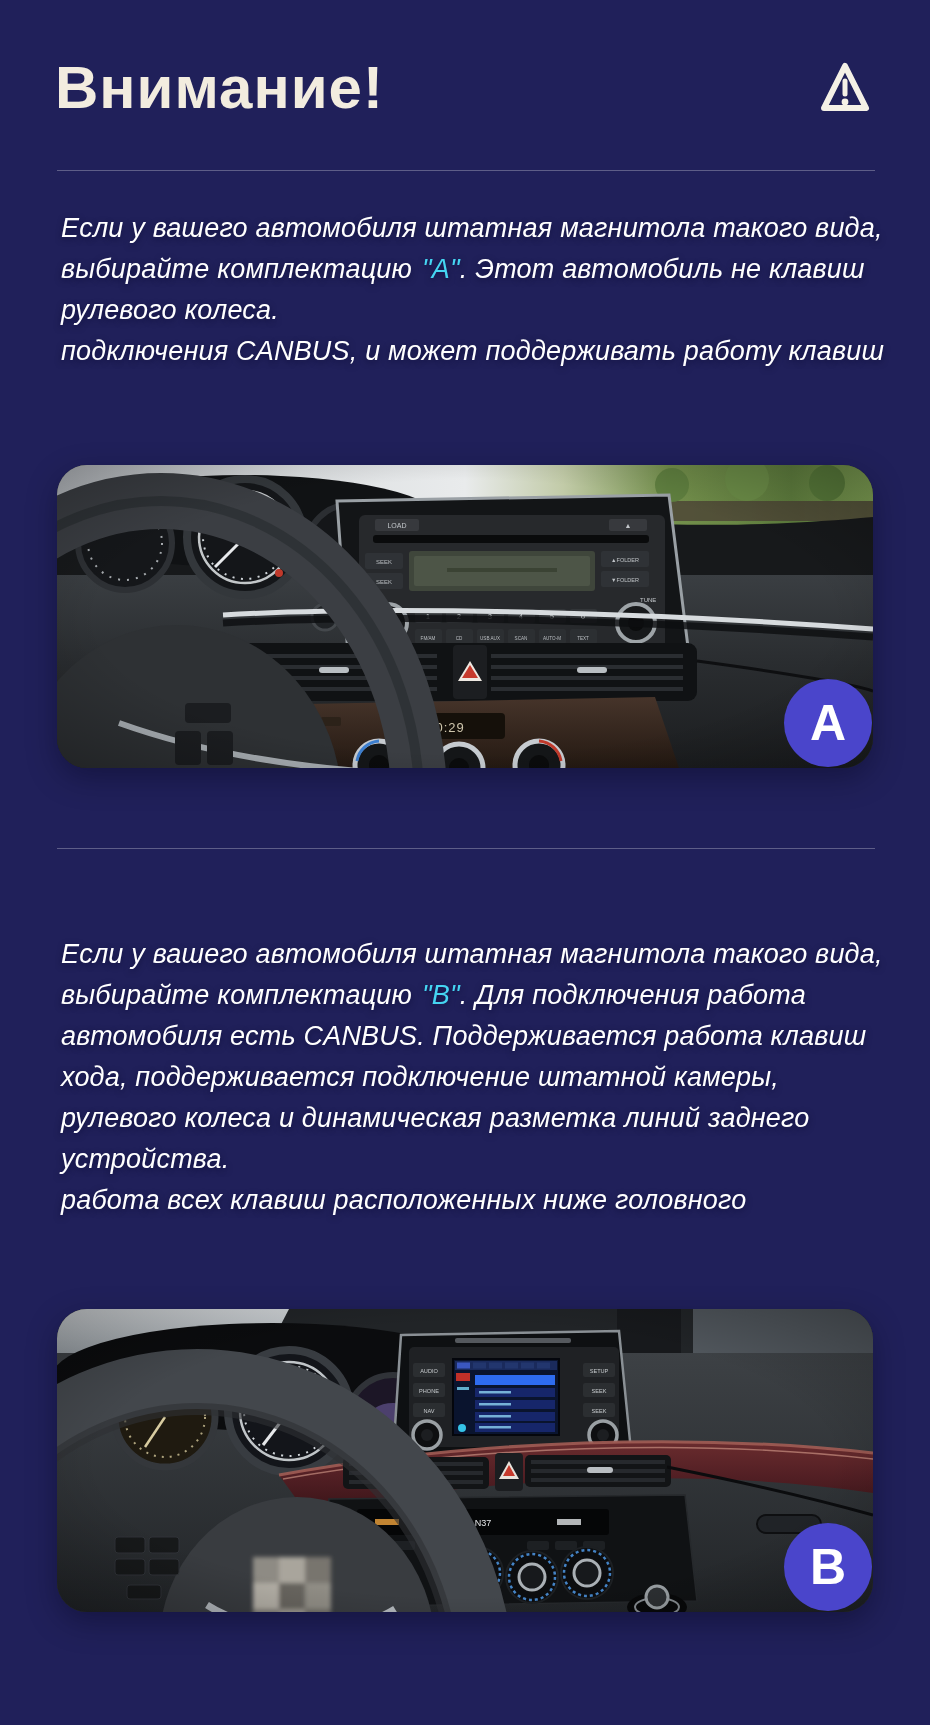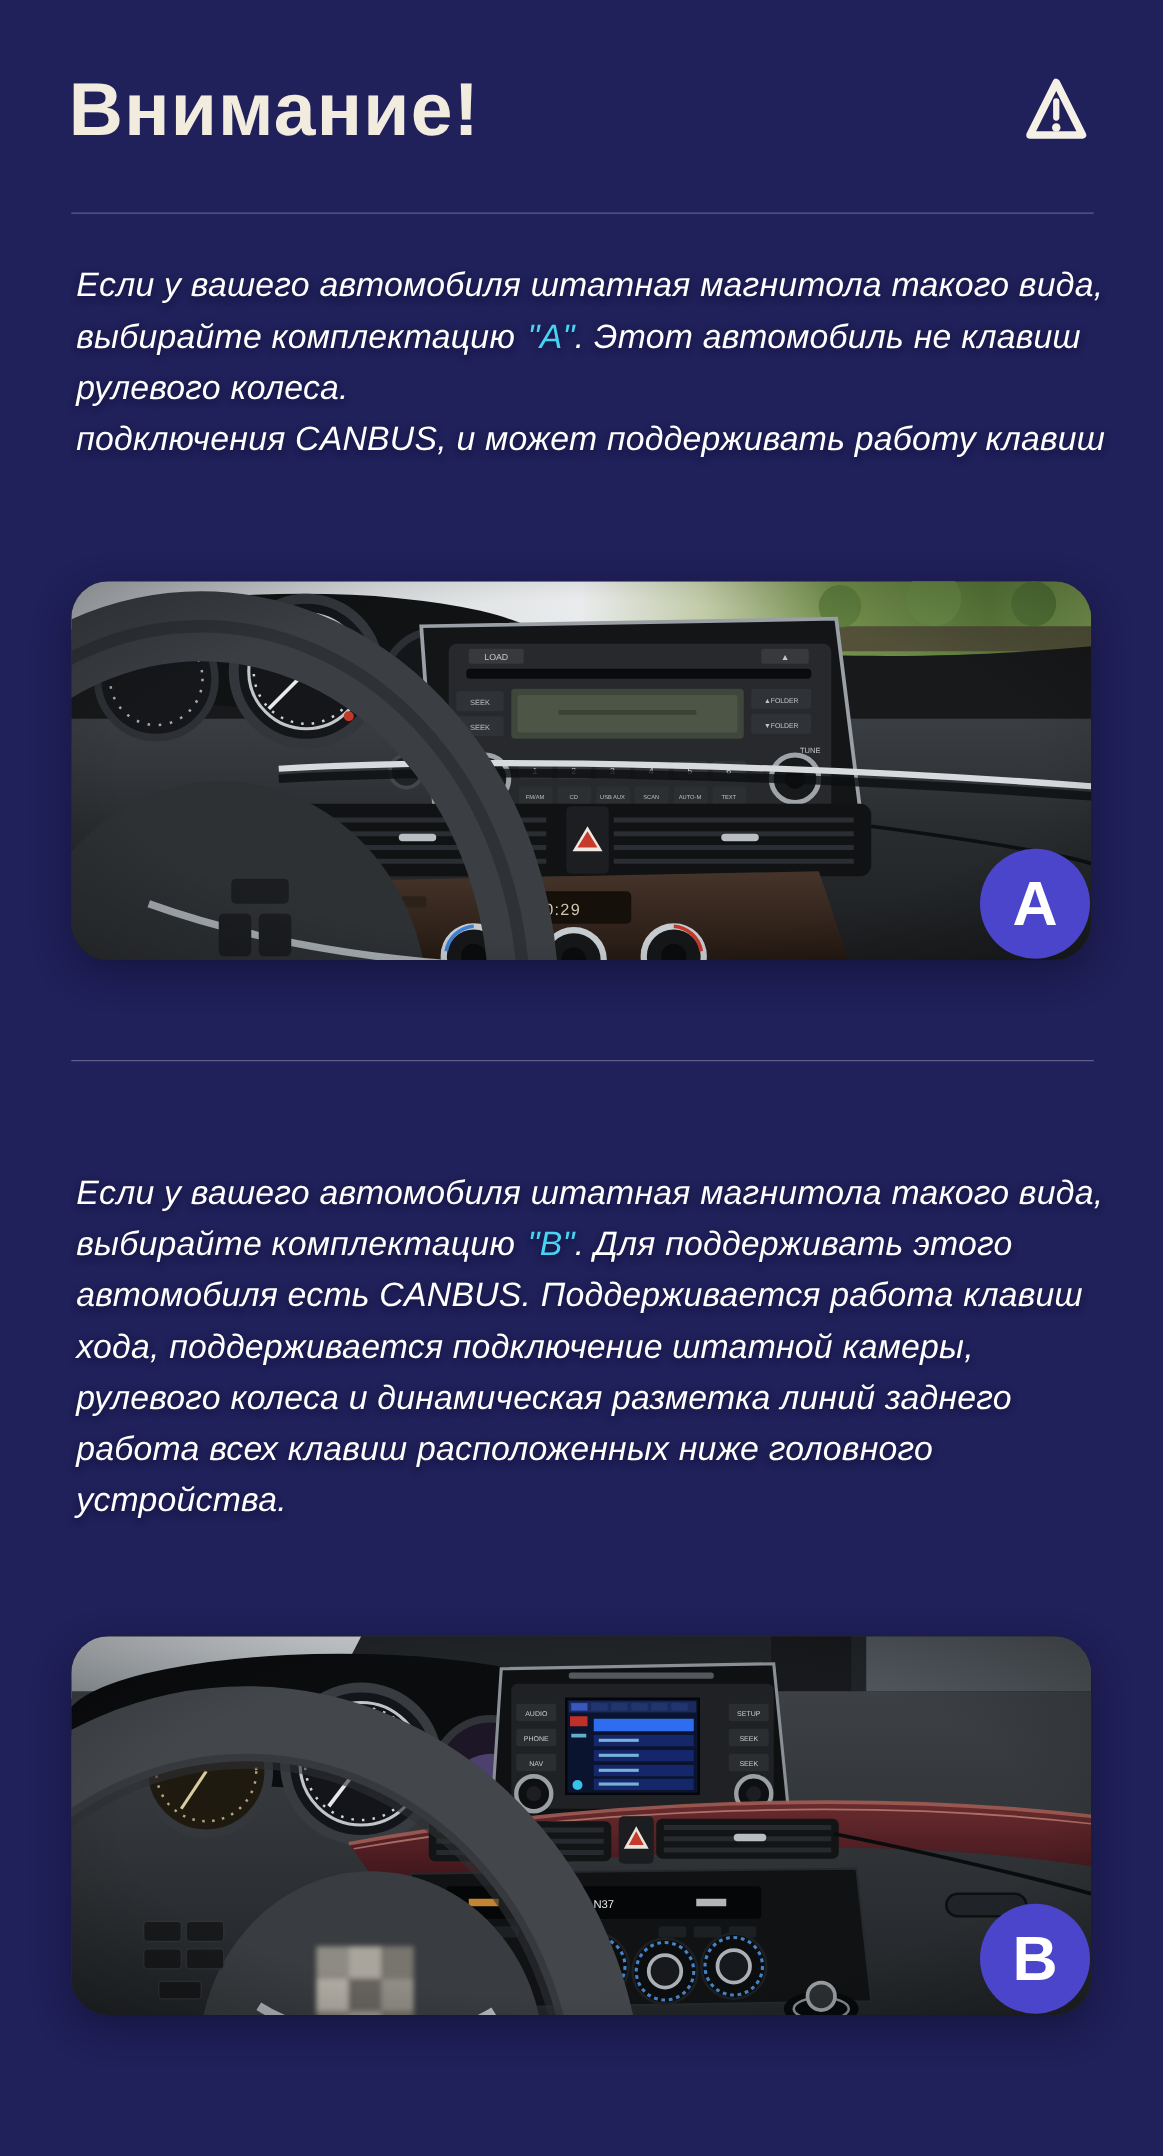--- a/index.html
+++ b/index.html
@@ -231,26 +231,26 @@
 
       <rect width="816" height="303" fill="url(#a_vign)"></rect>
     </svg>
     <div class="badge">A</div>
   </figure>
 
   <hr class="divider" id="divider-2">
 
   <p class="para" id="para-b">
     <span class="pline">Если у вашего автомобиля штатная магнитола такого вида,</span>
-    <span class="pline"><span>выбирайте комплектацию</span><span class="hl" style="color:#45D5F2">"В"</span><span>. Для поддерживать этого</span></span>
+    <span class="pline"><span>выбирайте комплектацию</span><span class="hl" style="color:#45D5F2">"В"</span><span>. Для подключения работа</span></span>
     <span class="pline">автомобиля есть CANBUS. Поддерживается работа клавиш</span>
     <span class="pline">хода, поддерживается подключение штатной камеры,</span>
     <span class="pline">рулевого колеса и динамическая разметка линий заднего</span>
+    <span class="pline">устройства.</span>
     <span class="pline">работа всех клавиш расположенных ниже головного</span>
-    <span class="pline">устройства.</span>
   </p>
 
   <figure class="photo" id="photo-b" style="margin:0">
     <svg viewBox="0 0 816 303" preserveAspectRatio="none">
       <defs>
         <linearGradient id="b_win" x1="0" y1="0" x2="0" y2="1">
           <stop offset="0" stop-color="#d4d8db"></stop>
             <stop offset="1" stop-color="#8f969c"></stop>
         </linearGradient>
         <linearGradient id="b_dash" x1="0" y1="0" x2="0" y2="1">

